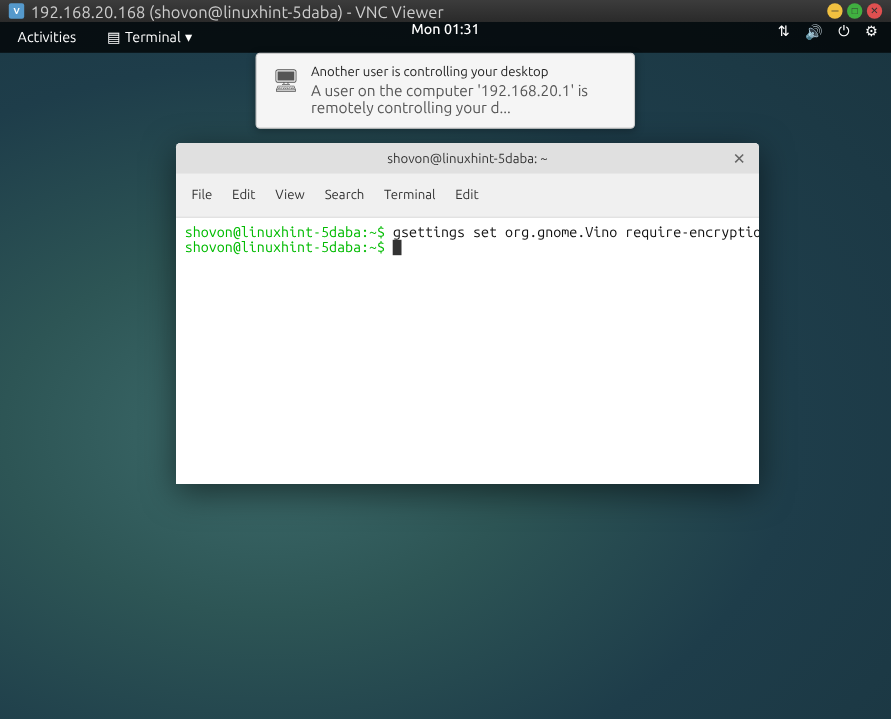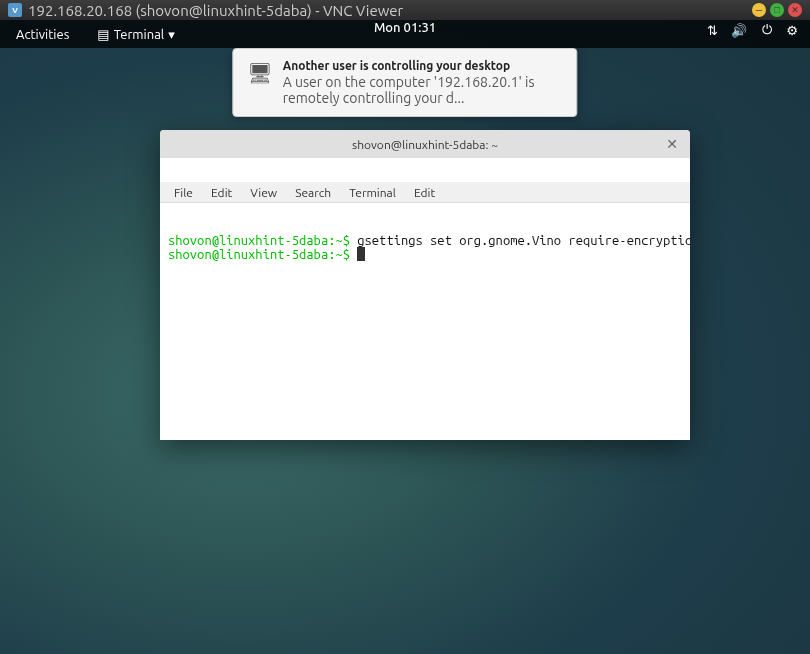--- a/index.html
+++ b/index.html
@@ -166,21 +166,21 @@
     }
 
     .notification-text-block {
       display: flex;
       flex-direction: column;
       gap: 2px;
     }
 
     .notification-title {
       font-size: 12px;
-      font-weight: 700;
+      font-weight: 400;
       color: #222;
     }
 
     .notification-body {
       font-size: 14px;
       color: #555;
       max-width: 280px;
     }
 
     
@@ -189,21 +189,20 @@
       top: 130px;
       left: 160px;
       width: 530px;
       height: 310px;
       background: white;
       border-radius: 4px;
       box-shadow: 0 8px 30px rgba(0,0,0,0.5);
       display: flex;
       flex-direction: column;
       z-index: 80;
-      gap: 24px;
     }
 
     .terminal-titlebar {
       background: #e0e0e0;
       height: 28px;
       border-radius: 4px 4px 0 0;
       display: flex;
       align-items: center;
       padding: 0 10px;
       position: relative;
@@ -226,21 +225,21 @@
       cursor: pointer;
       font-size: 14px;
       color: #666;
       display: flex;
       align-items: center;
       justify-content: center;
     }
 
     .terminal-menubar {
       background: #f0f0f0;
-      height: 21px;
+      height: 40px;
       display: flex;
       align-items: center;
       padding: 0 6px;
       border-bottom: 1px solid #ddd;
       gap: 2px;
     }
 
     .terminal-menu-item {
       font-size: 12px;
       color: #333;

